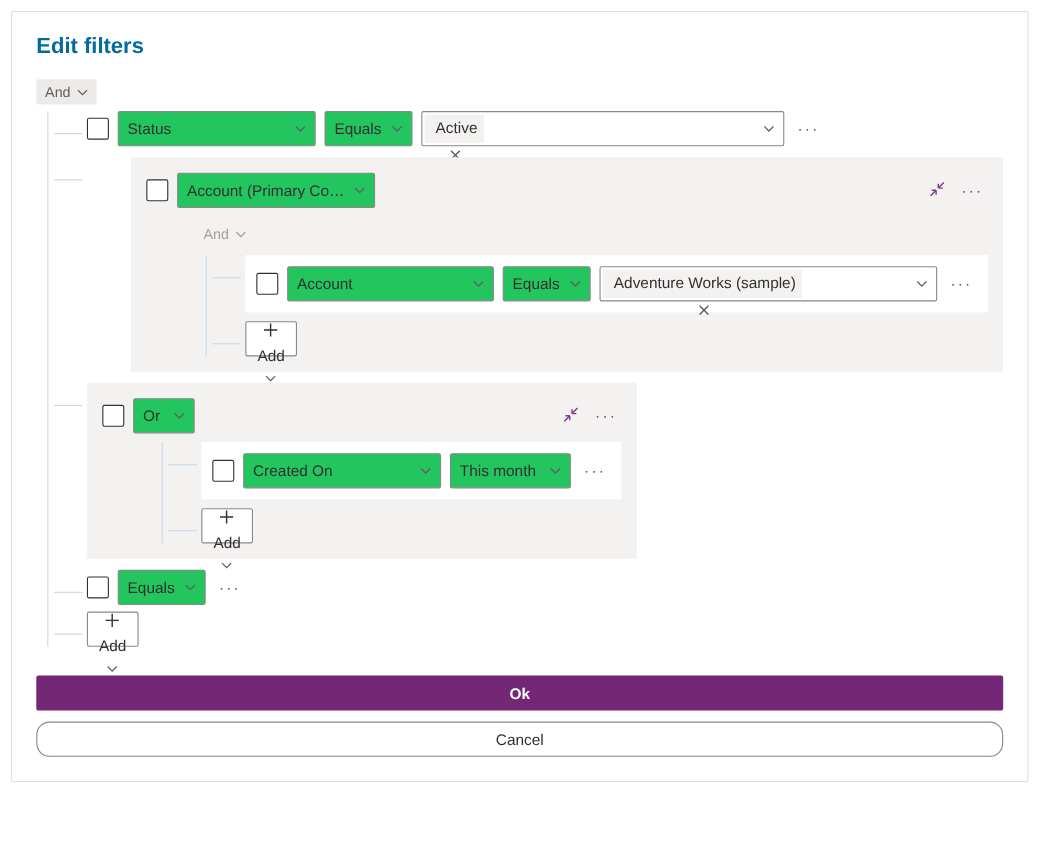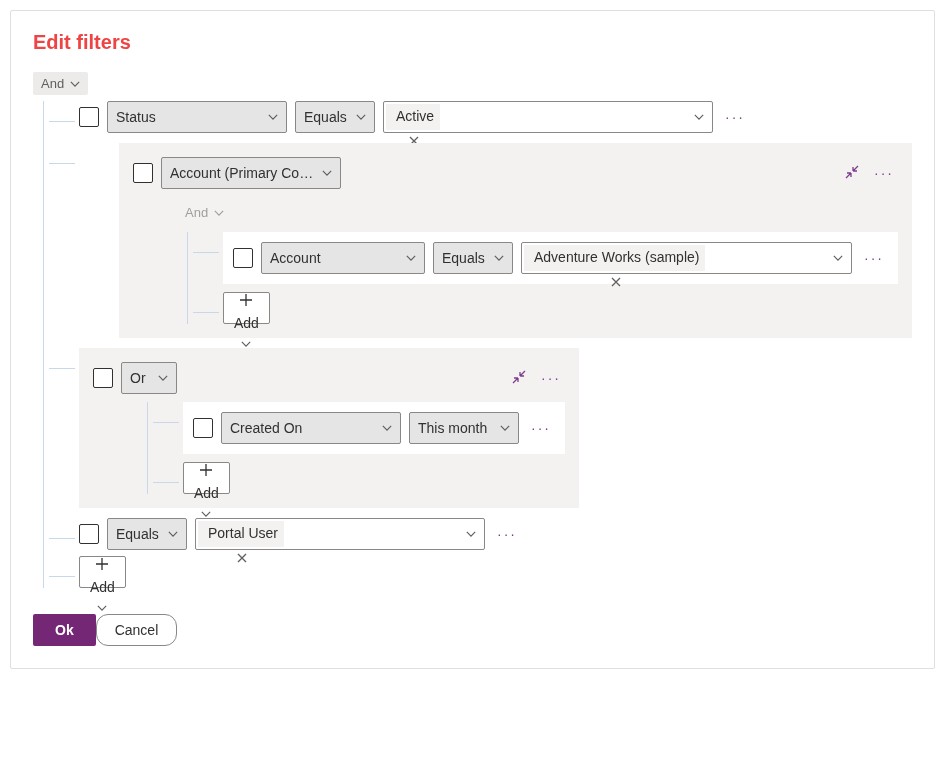--- a/index.html
+++ b/index.html
@@ -16,21 +16,21 @@
     border-radius: 2px;
     margin: 10px;
     padding: 20px 22px 22px 22px;
     width: 925px;
     position: relative;
   }
   .title {
     font-size: 20px;
     font-weight: 600;
     margin: 0 0 18px 0;
-    color: #ef4444;
+    color: #0369a1;
   }
   .op-pill {
     display: inline-flex;
     align-items: center;
     background: #edebe9;
     color: #605e5c;
     font-size: 13px;
     padding: 4px 8px;
     border-radius: 2px;
     cursor: pointer;
@@ -60,21 +60,21 @@
     border-radius: 2px;
     flex-shrink: 0;
     cursor: pointer;
     background:#fff;
   }
   .dd {
     display: inline-flex;
     align-items: center;
     justify-content: space-between;
     border: 1px solid #8a8886;
-    background: #e5e5e5;
+    background: #22c55e;
     height: 32px;
     padding: 0 8px;
     border-radius: 2px;
     cursor: pointer;
     font-size: 14px;
     color: #323130;
     gap: 8px;
   }
   .dd .txt { white-space: nowrap; overflow:hidden; text-overflow: ellipsis; }
   .tagbox {
@@ -186,20 +186,22 @@
     content:"";
     position:absolute;
     left:0;
     top:20px;
     width:26px;
     border-top:1px solid #c7d8ea;
   }
   .footer {
     margin-top: 26px;
     display:flex;
+    gap:10px;
+    flex-direction:column;
   }
   .btn-primary {
     background:#742774;
     color:#fff;
     border:none;
     height:32px;
     padding:0 22px;
     font-size:14px;
     font-weight:600;
     cursor:pointer;
@@ -311,21 +313,21 @@
           </div>
         </div>
 
         <div class="inner-tree" style="margin-left:44px">
           <div class="vline"></div>
 
           <div class="inner-tree-row">
             <div class="inner-white" style="margin-left:0;">
               <div class="row" style="margin:0">
                 <div class="checkbox"></div>
-                <div class="dd" style="width:164px">
+                <div class="dd" style="width:188px">
                   <span class="txt">Account</span>
                   <span class="chev">
                       <svg viewBox="0 0 12 12" width="10" height="10">
                         <path d="M1 3.5 L6 8.5 L11 3.5" stroke="#605e5c" stroke-width="1.4" fill="none"></path>
                       </svg>
                     </span>
                 </div>
                 <div class="dd" style="width:80px">
                   <span class="txt">Equals</span>
                   <span class="chev">
@@ -441,34 +443,20 @@
       <div class="row">
         <div class="checkbox"></div>
         <div class="dd" style="width:80px">
           <span class="txt">Equals</span>
           <span class="chev">
               <svg viewBox="0 0 12 12" width="10" height="10">
                 <path d="M1 3.5 L6 8.5 L11 3.5" stroke="#605e5c" stroke-width="1.4" fill="none"></path>
               </svg>
             </span>
         </div>
-        <div class="tagbox" style="width:290px">
-          <span class="tag">
-            <span>Portal User</span>
-            <span class="x"><svg viewBox="0 0 12 12" width="12" height="12">
-                  <path d="M2 2 L10 10 M10 2 L2 10" stroke="#605e5c" stroke-width="1.3"></path>
-                </svg></span>
-          </span>
-          <span class="spacer"></span>
-          <span class="chev">
-              <svg viewBox="0 0 12 12" width="10" height="10">
-                <path d="M1 3.5 L6 8.5 L11 3.5" stroke="#605e5c" stroke-width="1.4" fill="none"></path>
-              </svg>
-            </span>
-        </div>
         <span class="ellipsis">···</span>
       </div>
     </div>
 
     <div class="tree-row">
       <div class="row">
         <div class="addbtn">
           <span class="plus"><svg viewBox="0 0 14 14" width="14" height="14">
                 <path d="M7 1 L7 13 M1 7 L13 7" stroke="#323130" stroke-width="1.3"></path>
               </svg></span>

